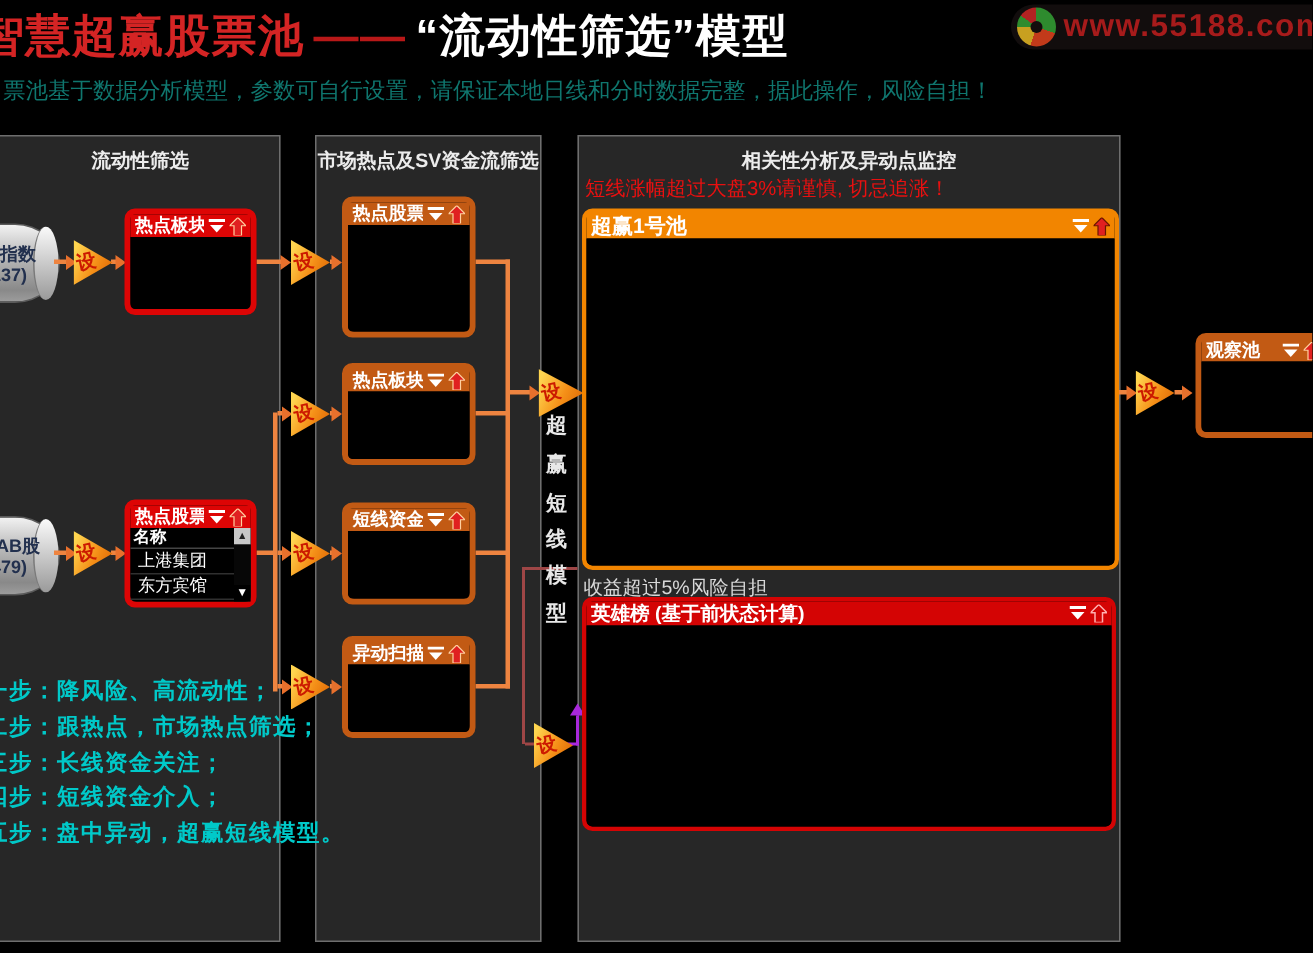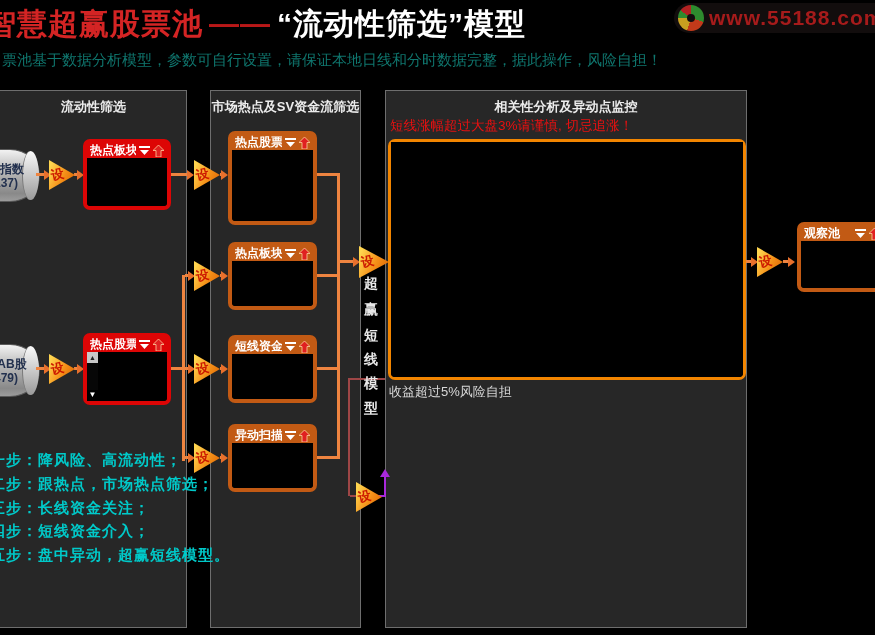--- a/index.html
+++ b/index.html
@@ -216,20 +216,25 @@
       <svg class="icon" width="11" height="10" viewBox="0 0 11 10">
           <rect x="0" y="0" width="11" height="2" fill="#fff"></rect>
           <polygon points="1,4 10,4 5.5,9" fill="#fff"></polygon>
         </svg>
       <svg class="icon" width="11" height="12" viewBox="0 0 11 12">
           <polygon points="5.5,0 11,5.5 8,5.5 8,12 3,12 3,5.5 0,5.5" fill="#e02020" stroke="#ffd0a0" stroke-width="0.8"></polygon>
         </svg>
     </div>
     <div class="body">
       <div class="rl">
+        <div class="rl-rows">
+          <div class="rl-h">名称</div>
+          <div class="rl-i">上港集团</div>
+          <div class="rl-i">东方宾馆</div>
+        </div>
         <div class="rl-sb">
           <div class="sb-up">▲</div>
           <div class="sb-track"></div>
           <div class="sb-dn">▼</div>
         </div>
       </div>
     </div>
   </div>
 
   <div class="nodebox v-org" style="left:228px;top:131px;width:89px;height:94px;">
@@ -284,25 +289,48 @@
       <svg class="icon" width="11" height="12" viewBox="0 0 11 12">
           <polygon points="5.5,0 11,5.5 8,5.5 8,12 3,12 3,5.5 0,5.5" fill="#e02020" stroke="#ffd0a0" stroke-width="0.8"></polygon>
         </svg>
     </div>
     <div class="body"></div>
   </div>
 
   <div class="warning">短线涨幅超过大盘3%请谨慎, 切忌追涨！</div>
 
   <div class="nodebox v-brt" style="left:388px;top:139px;width:358px;height:241px;">
+    <div class="bar">
+      <span class="t">超赢1号池</span>
+      <svg class="icon" width="11" height="10" viewBox="0 0 11 10">
+          <rect x="0" y="0" width="11" height="2" fill="#fff"></rect>
+          <polygon points="1,4 10,4 5.5,9" fill="#fff"></polygon>
+        </svg>
+      <svg class="icon" width="11" height="12" viewBox="0 0 11 12">
+          <polygon points="5.5,0 11,5.5 8,5.5 8,12 3,12 3,5.5 0,5.5" fill="#e02020" stroke="#6b1500" stroke-width="0.8"></polygon>
+        </svg>
+    </div>
     <div class="body"></div>
   </div>
 
   <div class="hero-note">收益超过5%风险自担</div>
 
+  <div class="nodebox v-hero" style="left:388px;top:398px;width:356px;height:156px;">
+    <div class="bar">
+      <span class="t">英雄榜 (基于前状态计算)</span>
+      <svg class="icon" width="11" height="10" viewBox="0 0 11 10">
+          <rect x="0" y="0" width="11" height="2" fill="#fff"></rect>
+          <polygon points="1,4 10,4 5.5,9" fill="#fff"></polygon>
+        </svg>
+      <svg class="icon" width="11" height="12" viewBox="0 0 11 12">
+          <polygon points="5.5,0 11,5.5 8,5.5 8,12 3,12 3,5.5 0,5.5" fill="none" stroke="#ffb0b0" stroke-width="1"></polygon>
+        </svg>
+    </div>
+    <div class="body"></div>
+  </div>
 
   <div class="nodebox v-org" style="left:797px;top:222px;width:90px;height:70px;">
     <div class="bar">
       <span class="t">观察池</span>
       <svg class="icon" width="11" height="10" viewBox="0 0 11 10">
           <rect x="0" y="0" width="11" height="2" fill="#fff"></rect>
           <polygon points="1,4 10,4 5.5,9" fill="#fff"></polygon>
         </svg>
       <svg class="icon" width="11" height="12" viewBox="0 0 11 12">
           <polygon points="5.5,0 11,5.5 8,5.5 8,12 3,12 3,5.5 0,5.5" fill="#e02020" stroke="#ffd0a0" stroke-width="0.8"></polygon>

